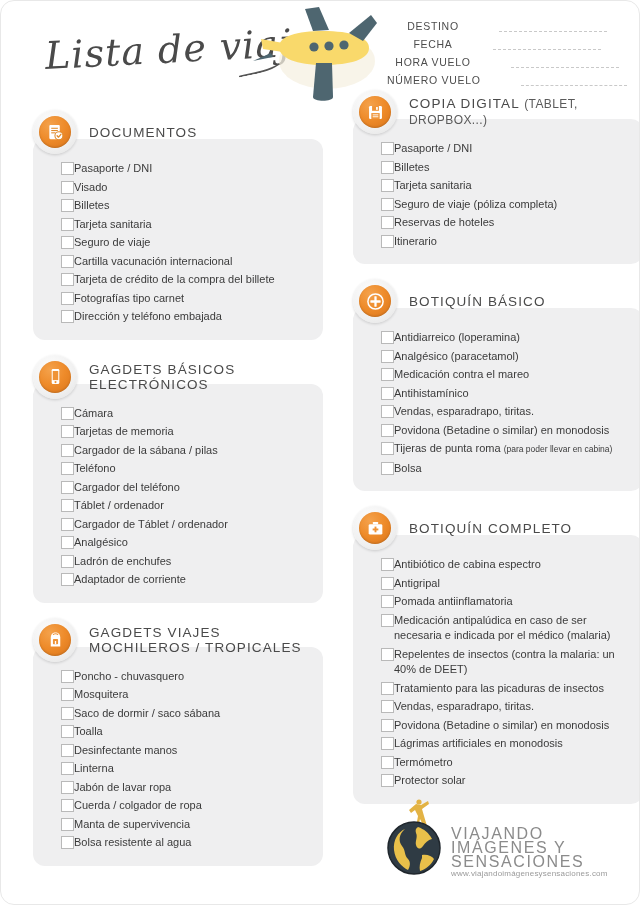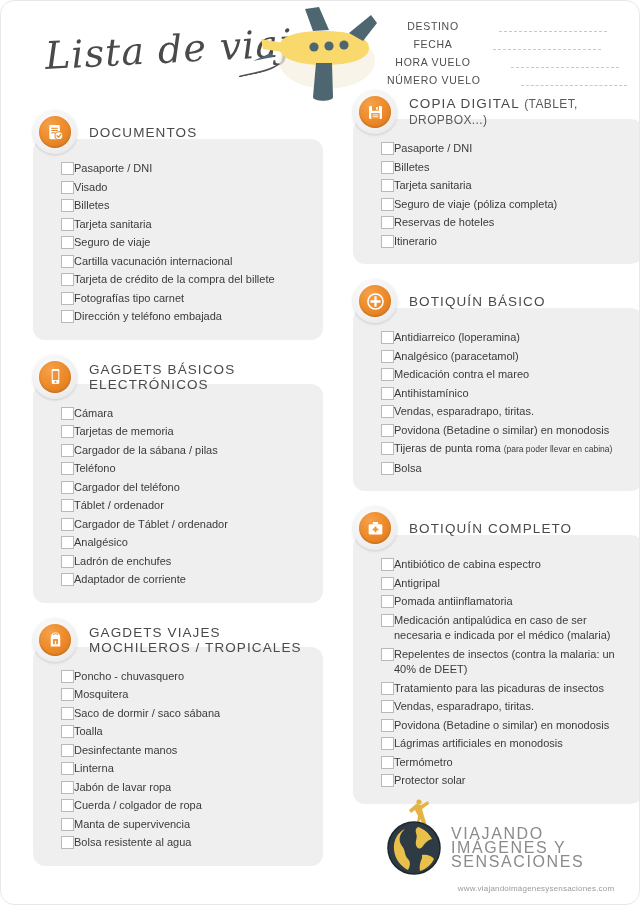--- a/index.html
+++ b/index.html
@@ -189,22 +189,21 @@
   .logo-line1, .logo-line2 {
     font-size: 16px;
     letter-spacing: 1.6px;
     line-height: 14px;
     color: #8b8b8b;
   }
   .logo-url {
     font-size: 8px;
     letter-spacing: 0.2px;
     color: #9a9a9a;
-    margin-top: 15px;
-    text-align: center;
+    margin-top: 0;
   }
 </style>
 </head>
 <body>
 
 <div id="page">
 
   <div id="header">
 
     <div id="title-script">Lista de viaje</div>

